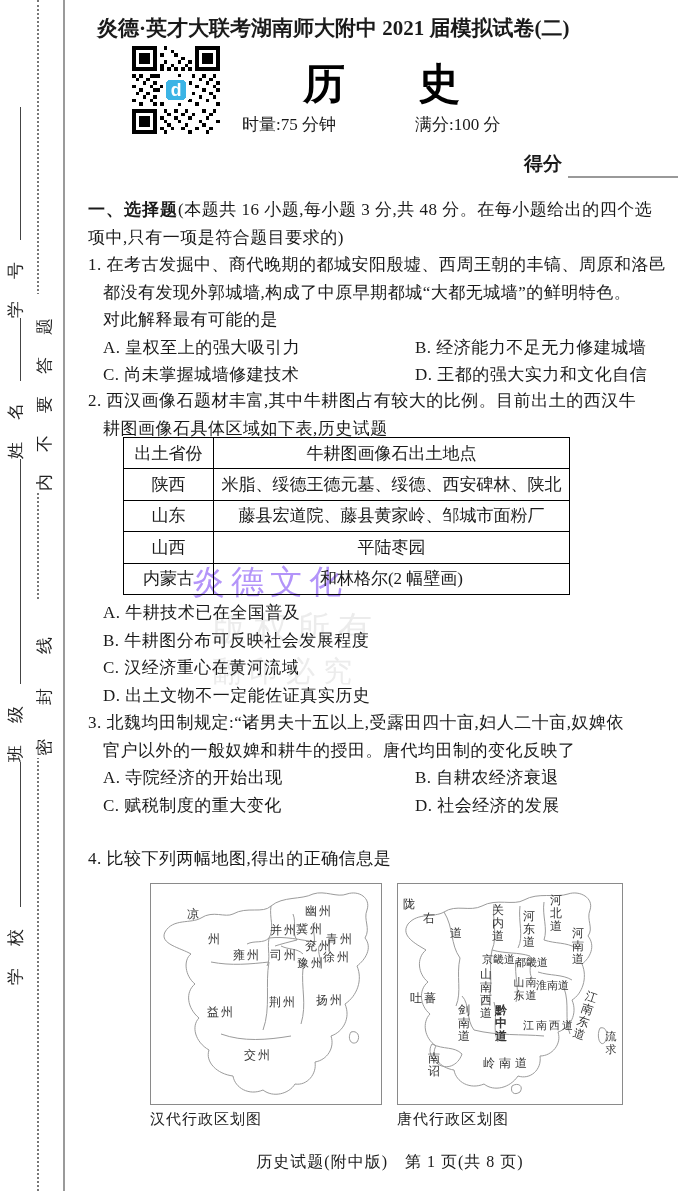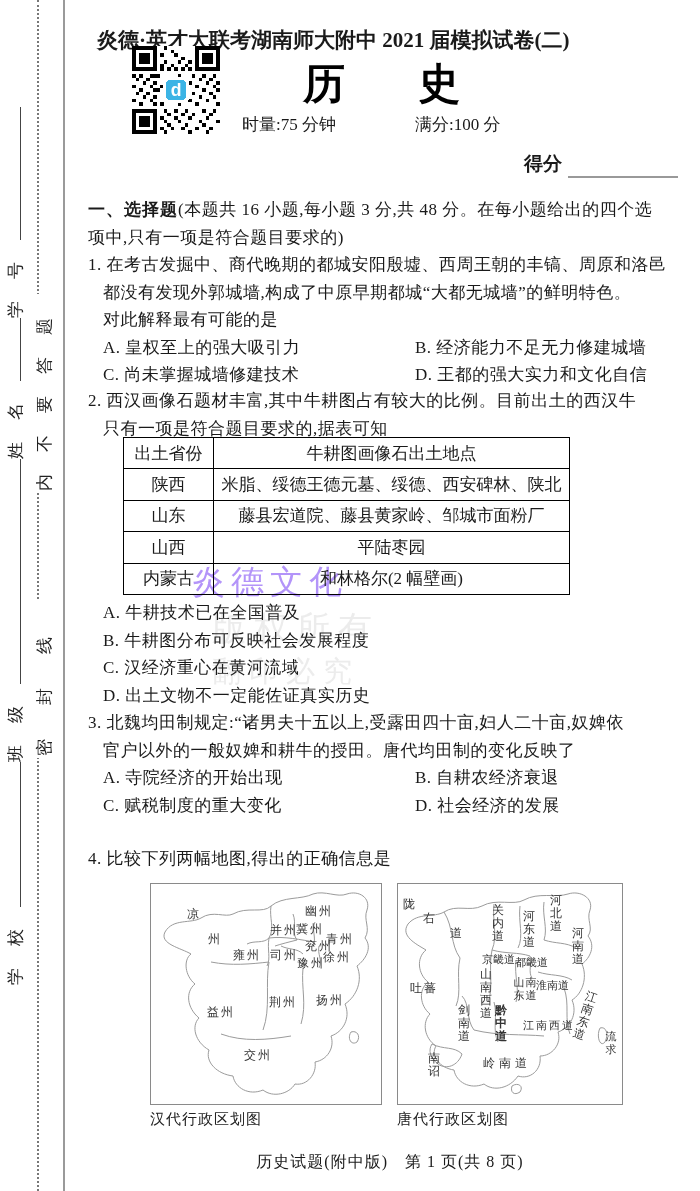--- a/index.html
+++ b/index.html
@@ -20,21 +20,21 @@
   }
   .fields-rot { left:4px; top:985px; width:885px; height:26px; }
   .seal-rot   { left:33px; top:758px; width:450px; height:26px; }
   .sf-label { letter-spacing:22px; }
   .sf-line  { display:inline-block; height:13px; border-bottom:1.5px solid #444; vertical-align:baseline; }
   .seal-seg { background:#fff; padding:0 2px; }
   .seal-a { letter-spacing:34px; margin-right:108px; }
   .seal-b { letter-spacing:22px; }
 
   
-  .exam-title { left:97px; top:14px; font-size:21px; font-weight:bold; white-space:nowrap;margin-top:12px; }
+  .exam-title { left:97px; top:14px; font-size:21px; font-weight:bold; white-space:nowrap; }
   .brand { font-weight:900; }
   .subject-char { top:56px; font-size:42px; font-weight:bold; font-family:"Liberation Sans", sans-serif; color:#000; }
   .meta { top:113px; font-size:17px; white-space:nowrap; }
   .score-label { left:524px; top:151px; font-size:19px; font-weight:bold; font-family:"Liberation Sans", sans-serif; }
   .score-line { left:568px; top:176px; width:110px; border-bottom:2px solid #999; }
 
   
   .wm { position:absolute; color:#8b5cf6; opacity:.65; white-space:nowrap; pointer-events:none; }
   .wm1 { left:192px; top:560px; font-size:33px; letter-spacing:6px; }
   .wm2 { left:212px; top:606px; font-size:34px; letter-spacing:8px; color:#e2e2e2; }
@@ -160,21 +160,21 @@
   <div class="tblock" style="top:251px;">
     <div class="tline">1. 在考古发掘中、商代晚期的都城安阳殷墟、西周王朝的丰镐、周原和洛邑</div>
     <div class="tline indent">都没有发现外郭城墙,构成了中原早期都城“大都无城墙”的鲜明特色。</div>
     <div class="tline indent">对此解释最有可能的是</div>
     <div class="optrow"><span class="opt-left">A. 皇权至上的强大吸引力</span><span>B. 经济能力不足无力修建城墙</span></div>
     <div class="optrow"><span class="opt-left">C. 尚未掌握城墙修建技术</span><span>D. 王都的强大实力和文化自信</span></div>
   </div>
 
   <div class="tblock" style="top:387px;">
     <div class="tline">2. 西汉画像石题材丰富,其中牛耕图占有较大的比例。目前出土的西汉牛</div>
-    <div class="tline indent">只有一项是符合题目要求的,据表可知</div>
+    <div class="tline indent">耕图画像石具体区域如下表,历史试题</div>
   </div>
 
   <table class="qtable">
     <tbody>
         <tr>
       <th class="c1">出土省份</th>
       <th>牛耕图画像石出土地点</th>
     </tr>
     <tr>
       <td class="c1">陕西</td>
@@ -271,21 +271,21 @@
     </svg>
     <span class="mlab s1" style="left:5px; top:12px;">陇</span>
     <span class="mlab s1" style="left:25px; top:26px;">右</span>
     <span class="mlab s1" style="left:52px; top:41px;">道</span>
     <span class="vlab" style="left:93px; top:20px;">关内道</span>
     <span class="vlab" style="left:124px; top:26px;">河东道</span>
     <span class="vlab" style="left:151px; top:10px;text-align:center;">河北道</span>
     <span class="vlab" style="left:173px; top:43px;">河南道</span>
     <span class="mlab small" style="left:84px; top:68px;">京畿道</span>
     <span class="mlab small" style="left:117px; top:71px;">都畿道</span>
-    <span class="mlab" style="left:12px; top:96px;">吐蕃</span>
+    <span class="mlab" style="left:12px; top:106px;">吐蕃</span>
     <span class="vlab" style="left:81px; top:84px;">山南西道</span>
     <span class="blab" style="left:114px; top:92px;">山南东道</span>
     <span class="mlab small" style="left:138px; top:94px;">淮南道</span>
     <span class="vlab" style="left:180px; top:106px; transform:rotate(18deg);">江南东道</span>
     <span class="vlab" style="left:59px; top:120px;">剑南道</span>
     <span class="vlab" style="left:96px; top:120px;font-weight:bold;">黔中道</span>
     <span class="mlab small" style="left:125px; top:134px; letter-spacing:2px;">江南西道</span>
     <span class="vlab" style="left:29px; top:168px;">南诏</span>
     <span class="mlab" style="left:85px; top:171px; letter-spacing:4px;">岭南道</span>
     <span class="vlab small" style="left:206px; top:146px;">流求</span>

